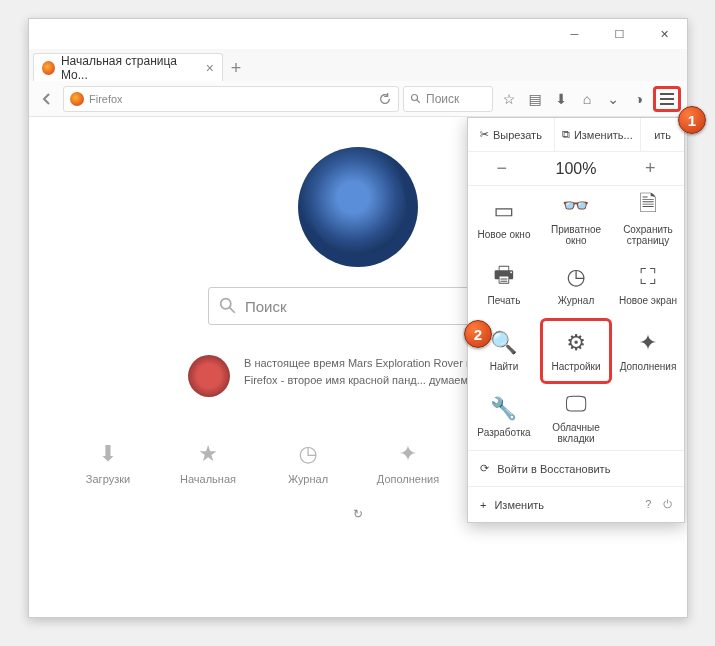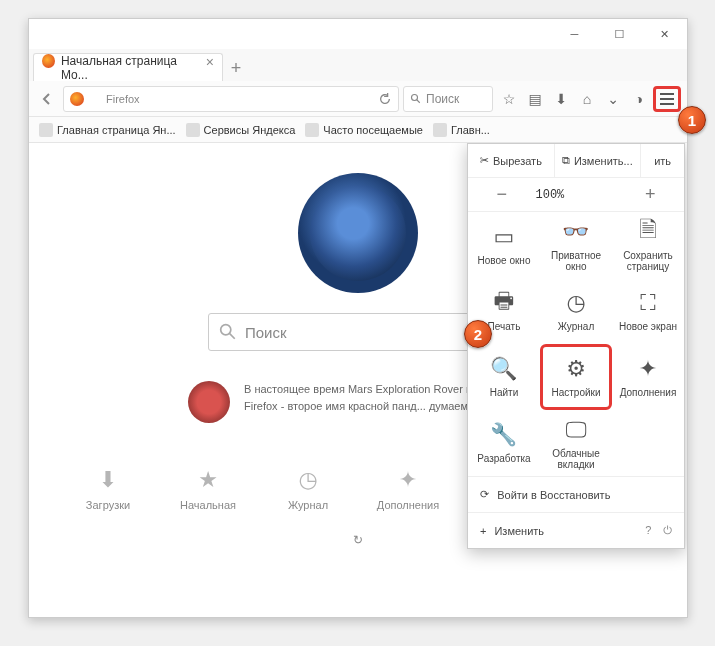--- a/index.html
+++ b/index.html
@@ -1,29 +1,29 @@
 <!DOCTYPE html>
 <html><head>
 <meta charset="utf-8">
 <style>
   * { box-sizing: border-box; margin: 0; padding: 0; font-family: "Segoe UI", Arial, sans-serif; }
   body { background: #f0f0f0; width: 715px; height: 646px; overflow: hidden; }
   .window { position: absolute; left: 28px; top: 18px; width: 660px; height: 600px; background: #fff; border: 1px solid #ccc; box-shadow: 0 3px 10px rgba(0,0,0,0.2); }
   .titlebar { height: 30px; display: flex; justify-content: flex-end; align-items: center; background: #fff; }
   .win-btn { width: 45px; height: 30px; display: flex; align-items: center; justify-content: center; font-size: 11px; color: #555; }
   .tabbar { height: 32px; display: flex; align-items: flex-end; background: #f8f8f8; padding: 0 4px; }
-  .tab { display: flex; background: #fff; height: 28px; border: 1px solid #ddd; border-bottom: none; border-radius: 3px 3px 0 0; padding: 0 8px; font-size: 12px; color: #333; max-width: 190px; }
+  .tab { display: flex; align-items: center; background: #fff; height: 28px; border: 1px solid #ddd; border-bottom: none; border-radius: 3px 3px 0 0; padding: 0 8px; font-size: 12px; color: #333; max-width: 190px; }
   .tab .ff-icon { width: 14px; height: 14px; margin-right: 6px; border-radius: 50%; background: radial-gradient(circle at 40% 40%, #ffb02e, #e25822 70%); }
   .tab .close { margin-left: 10px; color: #888; font-size: 14px; }
   .newtab { width: 26px; height: 26px; display: flex; align-items: center; justify-content: center; color: #888; font-size: 18px; }
   .toolbar { height: 36px; display: flex; align-items: center; padding: 0 6px; gap: 4px; border-bottom: 1px solid #e5e5e5; background: #fbfbfb; }
   .nav-btn { width: 24px; height: 24px; display: flex; align-items: center; justify-content: center; color: #888; }
   .urlbar { flex: 1; display: flex; align-items: center; height: 26px; border: 1px solid #ddd; border-radius: 3px; background: #fff; padding: 0 6px; font-size: 12px; color: #888; }
   .urlbar .ff-s { width: 14px; height: 14px; margin-right: 5px; border-radius: 50%; background: radial-gradient(circle at 40% 40%, #ffb02e, #e25822 70%); }
-  .urlbar .lbl { color: #888; font-size: 11px; margin-right: 4px; margin-left: 17px; }
+  .urlbar .lbl { color: #888; font-size: 11px; margin-right: 4px; }
   .searchbar { width: 90px; display: flex; align-items: center; height: 26px; border: 1px solid #ddd; border-radius: 3px; background: #fff; padding: 0 6px; font-size: 12px; color: #888; gap: 4px; }
   .toolbar-icons { display: flex; gap: 2px; align-items: center; }
   .ticon { width: 24px; height: 24px; display: flex; align-items: center; justify-content: center; color: #666; font-size: 14px; }
   .hamburger { width: 28px; height: 26px; display: flex; align-items: center; justify-content: center; border: 3px solid #e53935; border-radius: 4px; }
   .hamburger-inner { display: flex; flex-direction: column; gap: 3px; }
   .hamburger-inner span { width: 14px; height: 2px; background: #555; }
   .bookmarks { height: 26px; display: flex; align-items: center; gap: 10px; padding: 0 10px; font-size: 11px; color: #333; border-bottom: 1px solid #e5e5e5; background: #fbfbfb; }
   .bm { display: flex; align-items: center; gap: 4px; }
   .bm-i { width: 14px; height: 14px; background: #ddd; border-radius: 2px; }
   .content { position: relative; height: calc(100% - 124px); background: #fff; overflow: hidden; }
@@ -37,21 +37,21 @@
   .bg-ic { font-size: 22px; color: #b5b5b5; }
   .restore { text-align: center; margin-top: 22px; font-size: 12px; color: #888; display: flex; align-items: center; justify-content: center; gap: 8px; }
   
   
   .menu-panel { position: absolute; right: 2px; top: 0px; width: 218px; background: #fff; border: 1px solid #ccc; box-shadow: 0 4px 16px rgba(0,0,0,0.25); font-size: 11px; color: #333; }
   .menu-row1 { display: flex; border-bottom: 1px solid #eee; height: 34px; }
   .mr1-item { flex: 1; display: flex; align-items: center; justify-content: center; gap: 4px; font-size: 11px; color: #444; border-right: 1px solid #eee; }
   .mr1-item:last-child { border-right: none; }
   .menu-zoom { display: flex; height: 34px; border-bottom: 1px solid #eee; align-items: center; }
   .mz-btn { flex: 1; text-align: center; font-size: 18px; color: #777; }
-  .mz-val { flex: 1.2; text-align: left; font-size: 12px; font-family: Liberation Mono, monospace; }
+  .mz-val { flex: 1.2; text-align: center; font-size: 16px; }
   .menu-grid { display: grid; grid-template-columns: repeat(3, 1fr); }
   .mg-item { height: 66px; display: flex; flex-direction: column; align-items: center; justify-content: center; gap: 5px; font-size: 10px; color: #444; text-align: center; padding: 2px; }
   .mg-ic { font-size: 22px; color: #555; height: 26px; display: flex; align-items: center; }
   .mg-item.hl { border: 3px solid #e53935; border-radius: 6px; }
   .menu-sync, .menu-edit { height: 36px; display: flex; align-items: center; padding: 0 12px; gap: 8px; border-top: 1px solid #eee; font-size: 11px; color: #444; }
   .menu-edit { justify-content: space-between; }
   .menu-edit-left { display: flex; align-items: center; gap: 8px; }
   .menu-edit-right { display: flex; gap: 12px; color: #888; }
   
   .callout { position: absolute; width: 28px; height: 28px; border-radius: 50%; background: radial-gradient(circle at 35% 30%, #ff7a3d, #c73a12); color: #fff; font-weight: bold; display: flex; align-items: center; justify-content: center; font-size: 15px; box-shadow: 0 1px 3px rgba(0,0,0,0.4); border: 1px solid #8a2b0d; }
@@ -112,38 +112,20 @@
       <div class="hamburger">
         <div class="hamburger-inner">
             <span></span>
             <span></span>
             <span></span>
           </div>
       </div>
     </div>
   </div>
 
-  <div class="bookmarks">
-    <div class="bm">
-        <span class="bm-i"></span>
-        <span>Главная страница Ян...</span>
-      </div>
-    <div class="bm">
-        <span class="bm-i"></span>
-        <span>Сервисы Яндекса</span>
-      </div>
-    <div class="bm">
-        <span class="bm-i"></span>
-        <span>Часто посещаемые</span>
-      </div>
-    <div class="bm">
-        <span class="bm-i"></span>
-        <span>Главн...</span>
-      </div>
-  </div>
 
   <div class="content">
     <div class="ff-logo"></div>
     <div class="main-search">
       <svg width="18" height="18" viewBox="0 0 16 16">
           <circle cx="6" cy="6" r="4.5" stroke="#aaa" stroke-width="1.5" fill="none"></circle>
           <line x1="9.5" y1="9.5" x2="14" y2="14" stroke="#aaa" stroke-width="1.5"></line>
         </svg>
       <span>Поиск</span>
     </div>

